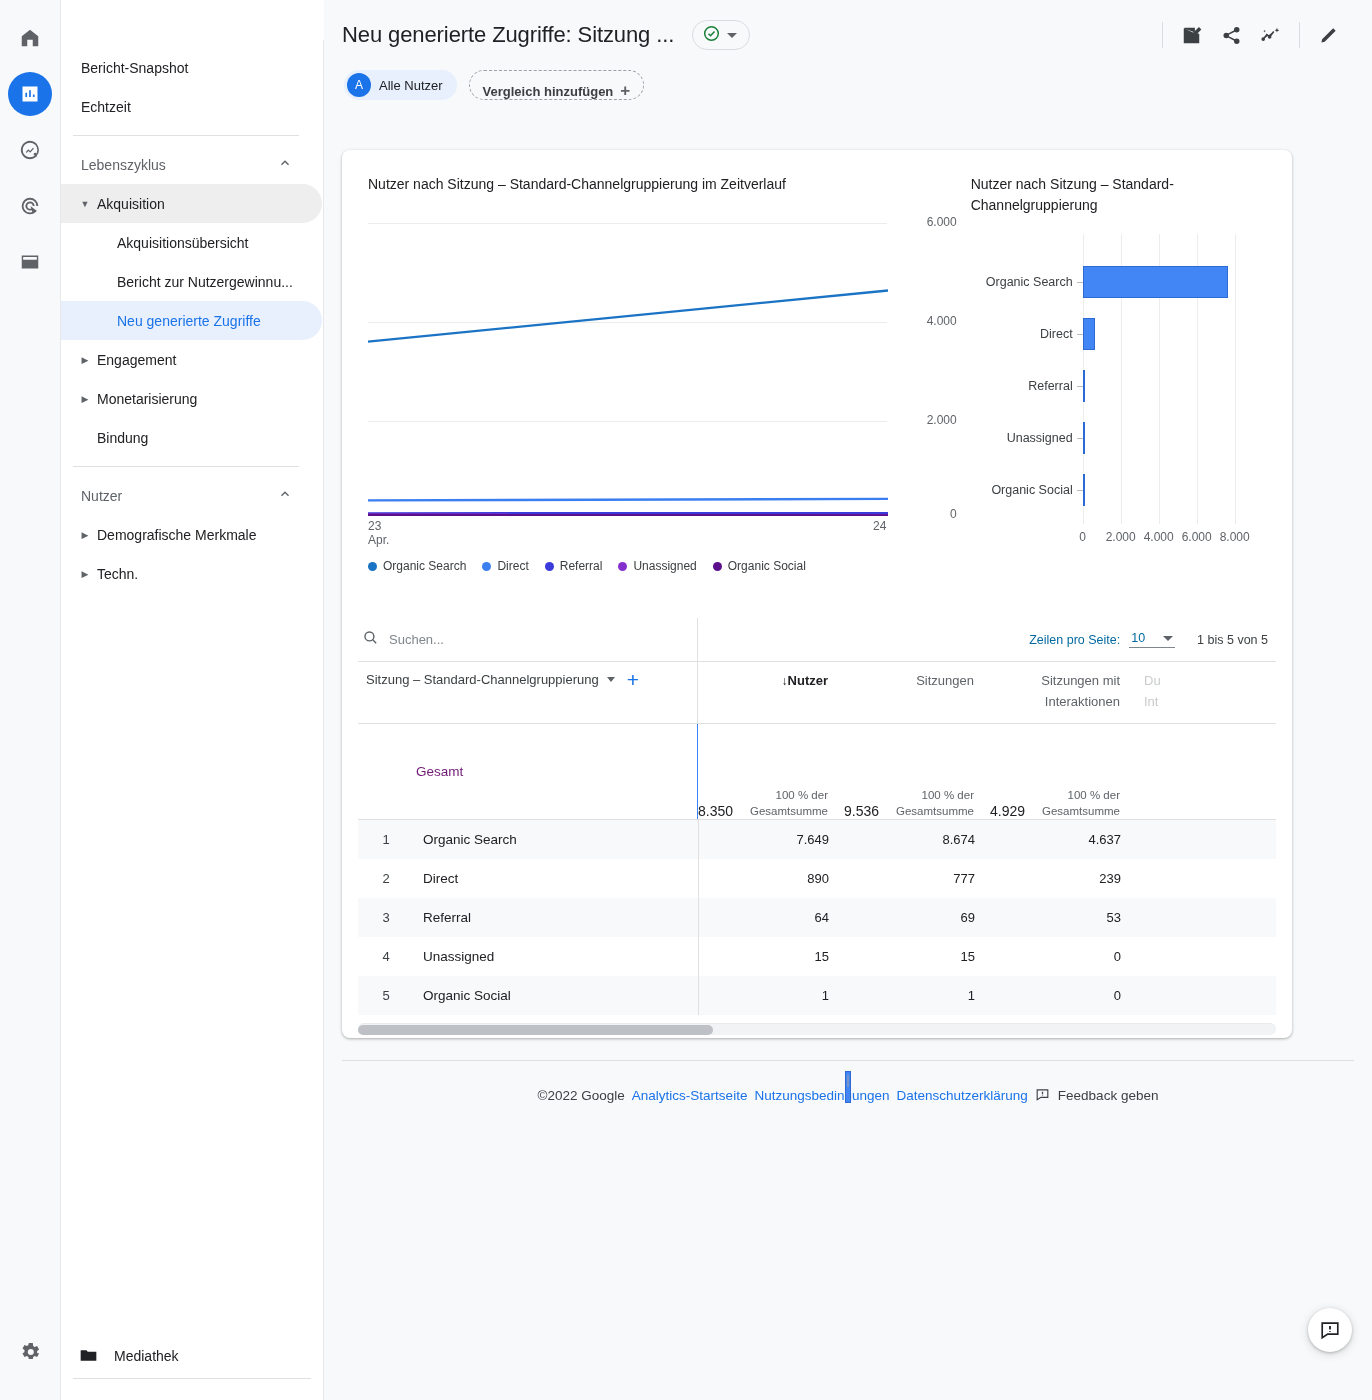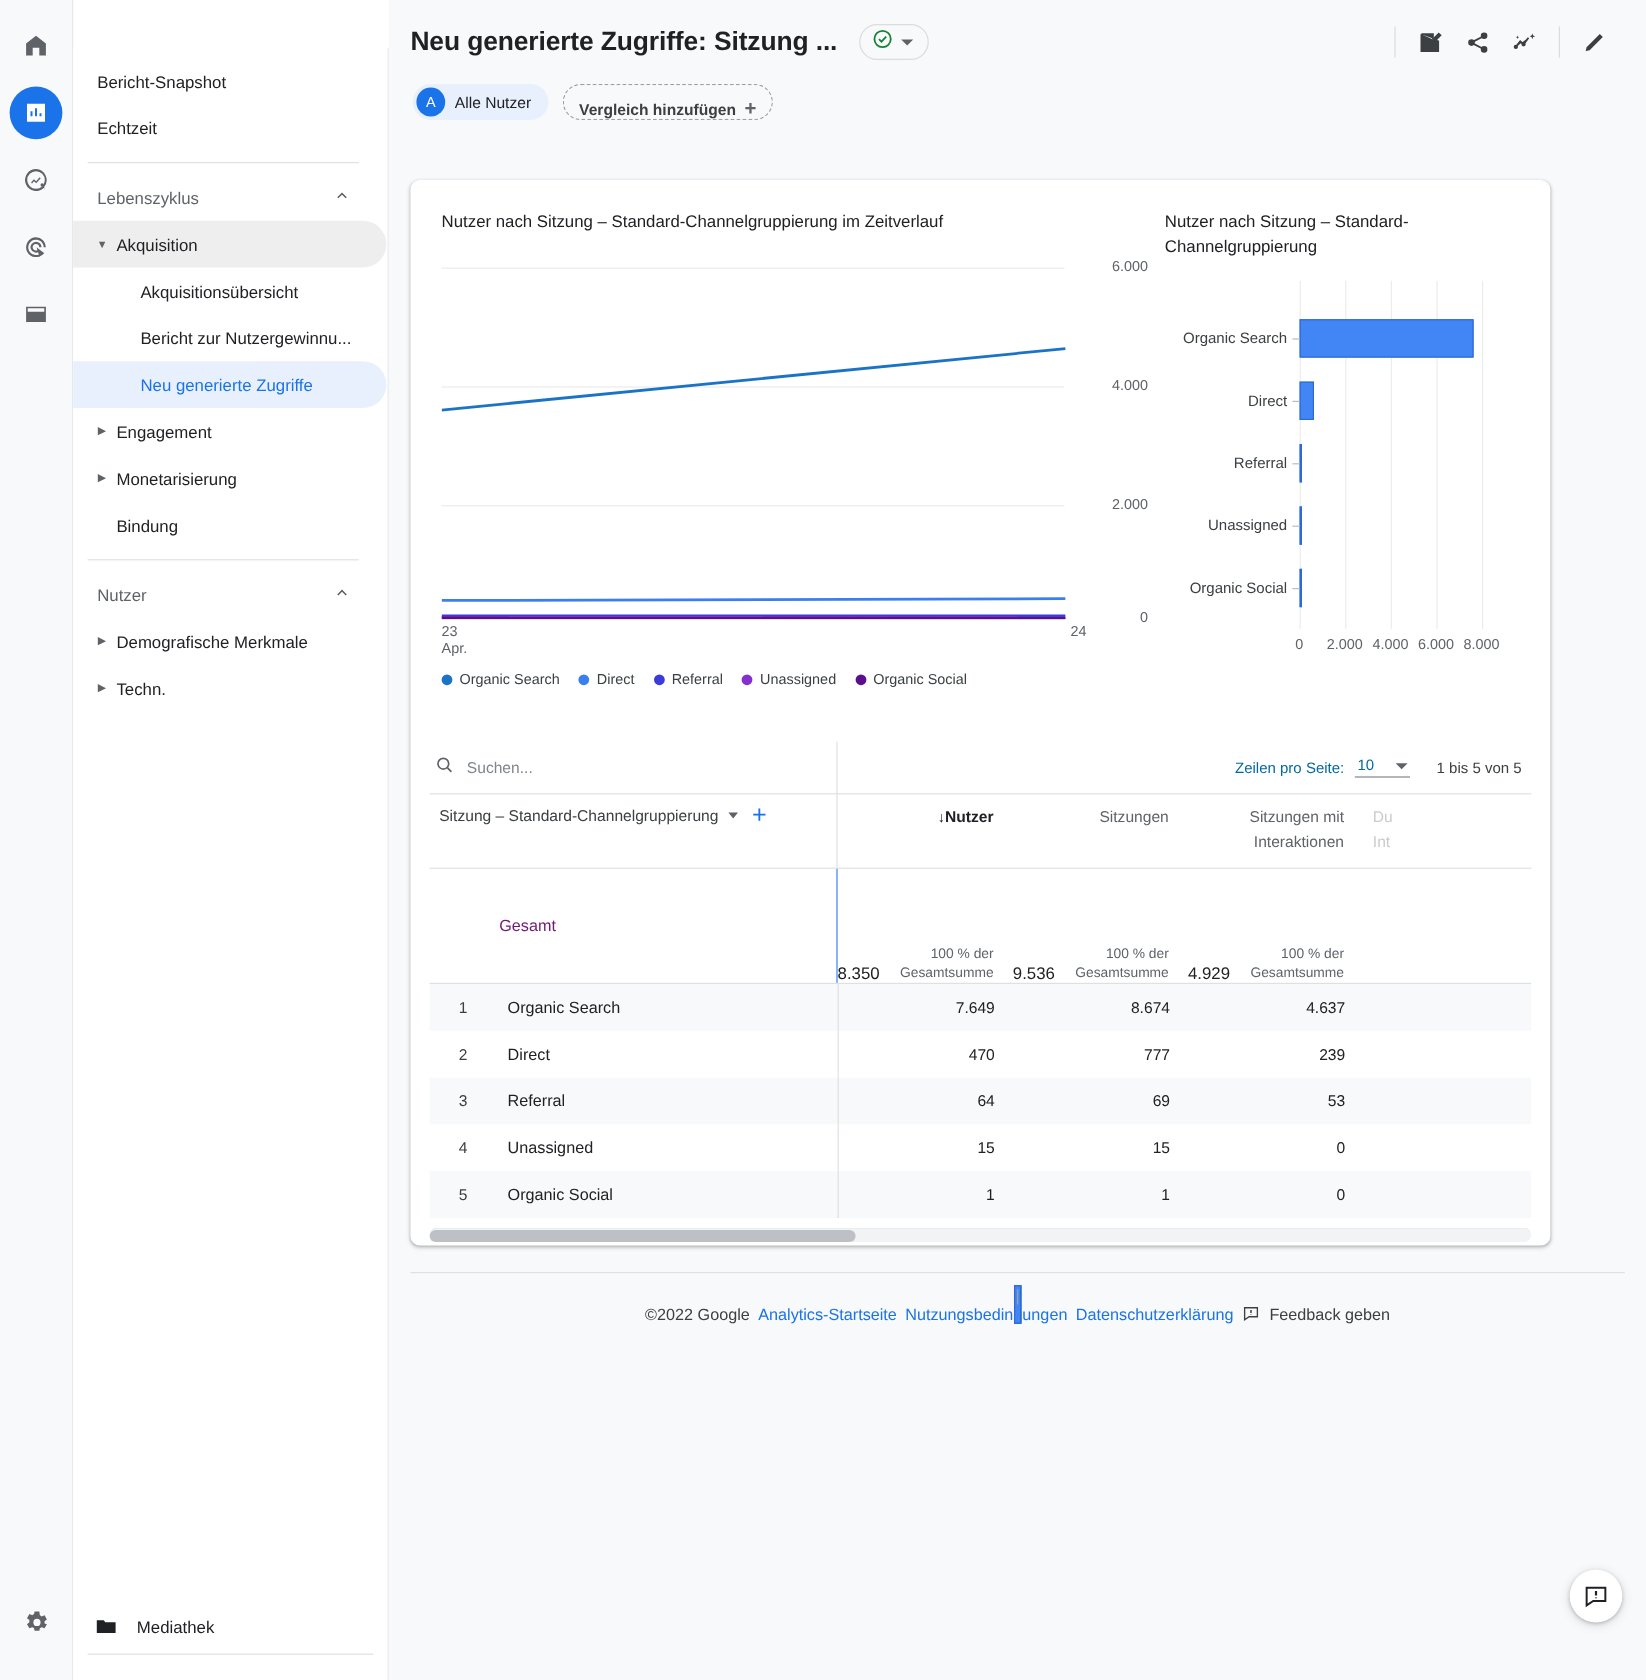--- a/index.html
+++ b/index.html
@@ -85,21 +85,21 @@
   }
   .collapse-btn { width: 28px; height: 28px; display: flex; align-items: center; justify-content: center; cursor: pointer; }
 
   
   .main {
     flex: 1 1 auto; height: 1400px; background: #f8f9fa;
     position: relative; overflow: hidden;
   }
   .topbar { padding: 14px 24px 0 18px; background: #f8f9fa; }
   .title-row { display: flex; align-items: center; height: 42px; }
-  .page-title { font-size: 22px; color: #202124; font-weight: 700; letter-spacing: -0.1px; }
+  .page-title { font-size: 22px; color: #202124; font-weight: 400; letter-spacing: -0.1px; }
   .status-chip {
     margin-left: 18px; height: 30px; min-width: 58px;
     border: 1px solid #dadce0; border-radius: 16px;
     display: flex; align-items: center; gap: 6px; padding: 0 9px;
     cursor: pointer; background: #f8f9fa;
   }
   .status-chip .arrow { border-left: 5px solid transparent; border-right: 5px solid transparent; border-top: 5px solid #5f6368; }
   .tool-icons { margin-left: auto; display: flex; align-items: center; }
   .tool-icons .tb { width: 40px; height: 40px; display: flex; align-items: center; justify-content: center; cursor: pointer; border-radius: 50%; }
   .tool-icons .sep { width: 1px; height: 26px; background: #dadce0; margin: 0 8px; }
@@ -431,21 +431,21 @@
               <polyline points="0,290.3 520,290.2" fill="none" stroke="#3b3bdb" stroke-width="2.3"></polyline>
               <polyline points="0,291.5 520,291.6" fill="none" stroke="#8430ce" stroke-width="2.3"></polyline>
               <polyline points="0,292.0 520,292.3" fill="none" stroke="#5b0f8b" stroke-width="2.3"></polyline>
             </svg>
 
             <div class="xaxis">
               <div class="xtick" style="left:0;top:4px">
                 <div>23</div>
                 <div>Apr.</div>
               </div>
-              <div class="xtick" style="left:524px;top:4px">
+              <div class="xtick" style="left:505px;top:4px">
                 <div>24</div>
               </div>
             </div>
           </div>
 
           <div class="legend">
             <div class="lg">
               <span class="dot" style="background:#1a73c4"></span>
               <span>Organic Search</span>
             </div>
@@ -590,21 +590,21 @@
             <span class="rname">Organic Search</span>
             <span class="rsep"></span>
             <span class="rcell">7.649</span>
             <span class="rcell">8.674</span>
             <span class="rcell">4.637</span>
           </div>
           <div class="data-row">
             <span class="rank">2</span>
             <span class="rname">Direct</span>
             <span class="rsep"></span>
-            <span class="rcell">470</span>
+            <span class="rcell">890</span>
             <span class="rcell">777</span>
             <span class="rcell">239</span>
           </div>
           <div class="data-row alt">
             <span class="rank">3</span>
             <span class="rname">Referral</span>
             <span class="rsep"></span>
             <span class="rcell">64</span>
             <span class="rcell">69</span>
             <span class="rcell">53</span>

